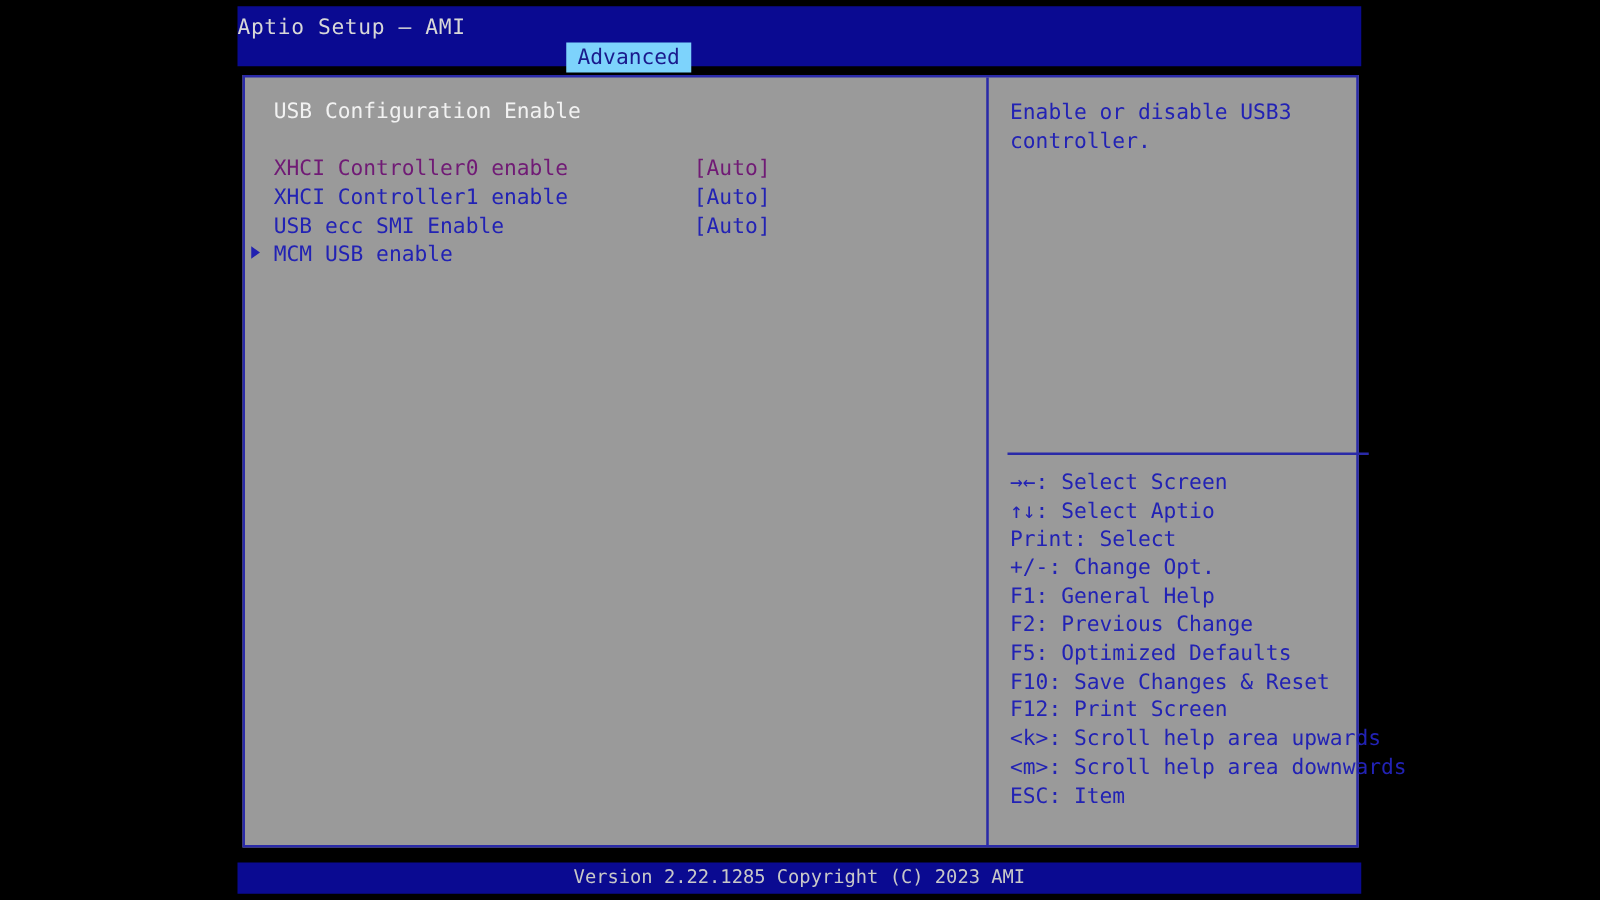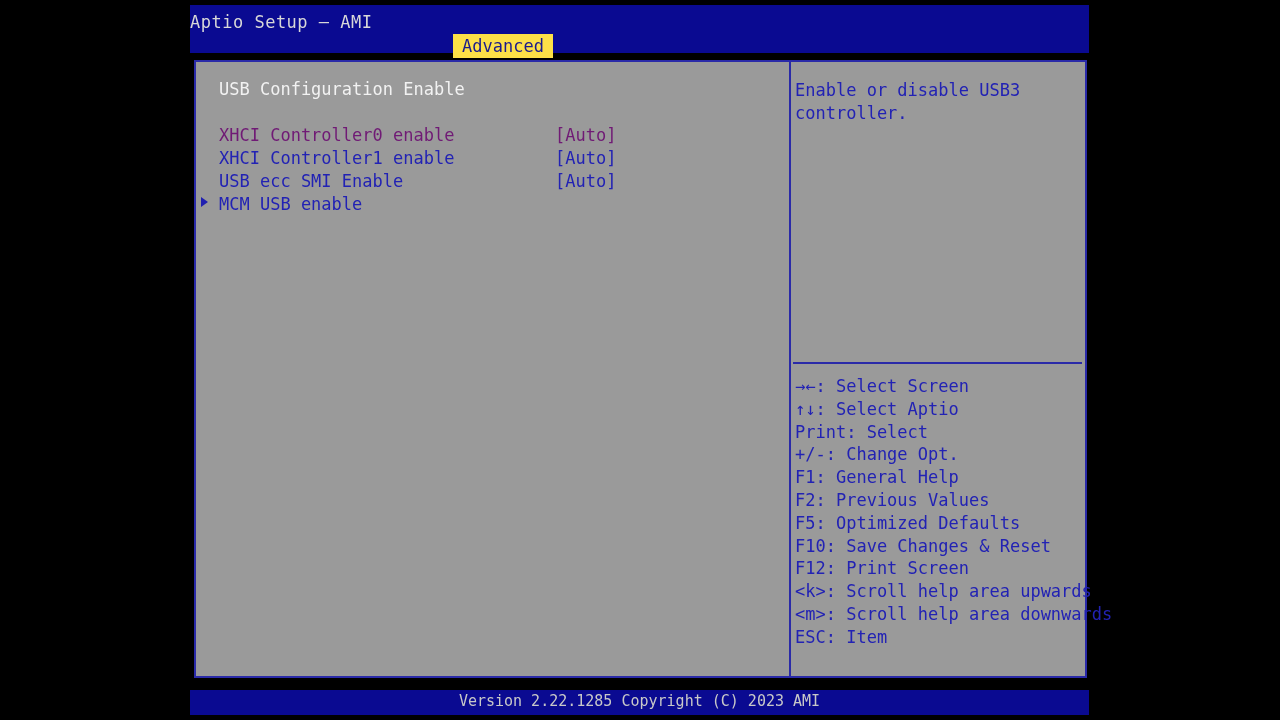--- a/index.html
+++ b/index.html
@@ -49,21 +49,21 @@
     top: 29px;
     width: 899px;
     height: 24px;
   }
   .tab {
     position: absolute;
     left: 263px;
     top: 0;
     height: 24px;
     padding: 0 9px;
-    background: #fde047;
+    background: #7dd3fc;
     color: #1a1a8c;
     font-size: 17px;
     line-height: 24px;
     white-space: pre;
   }
 
   
   #panel {
     position: absolute;
     left: 194px;
@@ -86,21 +86,21 @@
   #divider {
     position: absolute;
     left: 593px;
     top: 0;
     width: 2px;
     height: 614px;
     background: #2a2aa8;
   }
   #right-pane {
     position: absolute;
-    left: 595px;
+    left: 608px;
     top: 0;
     width: 294px;
     height: 442px;
     padding-left: 16px;
   }
 
   
   #section-title {
     position: absolute;
     left: 23px;
@@ -248,21 +248,21 @@
 
     <div id="right-pane">
       <div id="help-text">Enable or disable USB3 controller.</div>
       <div id="help-sep"></div>
       <div id="legend">
         <div class="legend-row">→←: Select Screen</div>
         <div class="legend-row">↑↓: Select Aptio</div>
         <div class="legend-row">Print: Select</div>
         <div class="legend-row">+/-: Change Opt.</div>
         <div class="legend-row">F1: General Help</div>
-        <div class="legend-row">F2: Previous Values</div>
+        <div class="legend-row">F2: Previous Change</div>
         <div class="legend-row">F5: Optimized Defaults</div>
         <div class="legend-row">F10: Save Changes &amp; Reset</div>
         <div class="legend-row">F12: Print Screen</div>
         <div class="legend-row">&lt;k&gt;: Scroll help area upwards</div>
         <div class="legend-row">&lt;m&gt;: Scroll help area downwards</div>
         <div class="legend-row">ESC: Item</div>
       </div>
     </div>
 
   </div>

